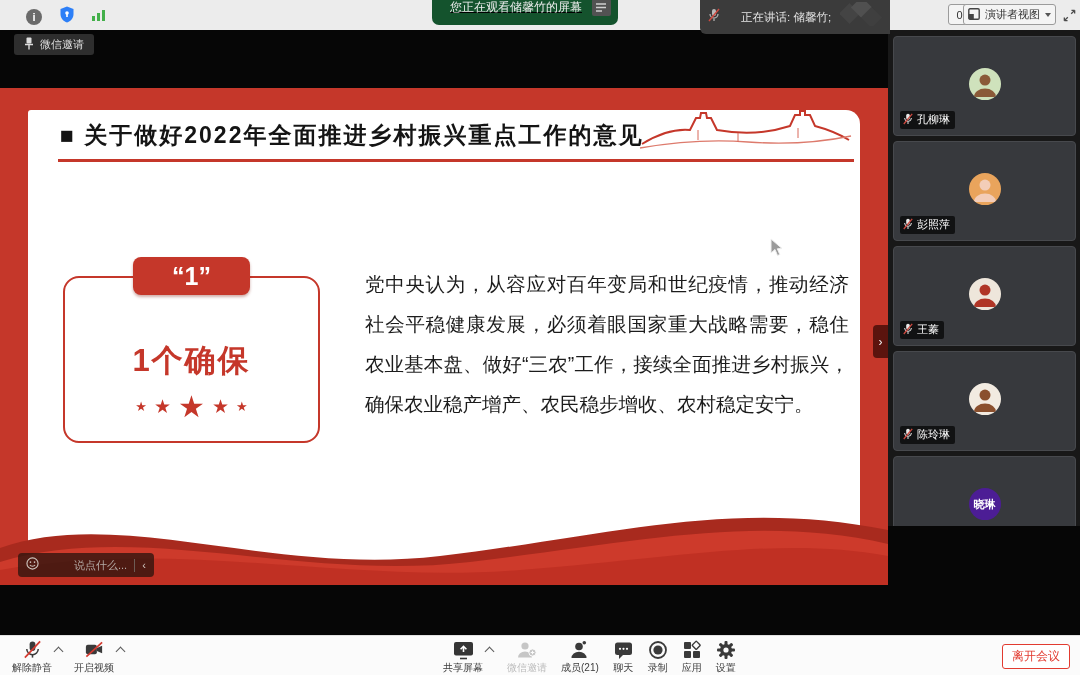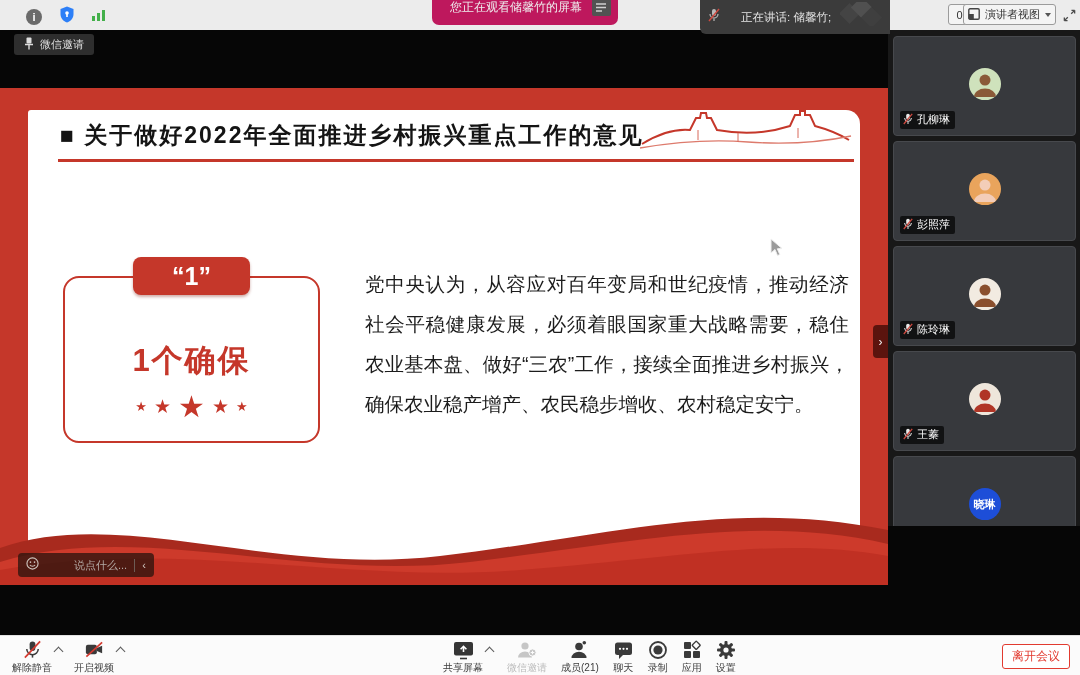--- a/index.html
+++ b/index.html
@@ -5,22 +5,22 @@
   * { margin:0; padding:0; box-sizing:border-box; }
   html,body { background:#000; }
   body { font-family:"Liberation Sans","DejaVu Sans",sans-serif; }
   .app { position:relative; width:1080px; height:675px; background:#060606; overflow:hidden; }
 
   
   .topbar { position:absolute; top:0; left:0; width:1080px; height:30px; background:#ececec; z-index:30; }
   .tb-icons { position:absolute; left:26px; top:6px; display:flex; gap:17px; align-items:center; }
   .info-ic { width:16px; height:16px; border-radius:50%; background:#6a6a6a; color:#fff; font-size:11px; font-weight:bold;
              display:flex; align-items:center; justify-content:center; }
-  .watching-pill { position:absolute; left:432px; top:0; height:25px; background:#be185d; border-radius:0 0 7px 7px;
-                   display:flex; align-items:center; gap:10px; padding:0 7px 10px 18px; }
+  .watching-pill { position:absolute; left:432px; top:0; height:25px; background:#14532d; border-radius:0 0 7px 7px;
+                   display:flex; align-items:center; gap:10px; padding:0 7px 10px 18px;text-decoration:underline; }
   .watching-pill .wp-text { color:#efefef; font-size:12px; }
   .wp-menu { width:19px; height:17px; background:#525252; border-radius:2px; display:flex; align-items:center; justify-content:center; }
   .speaking-bar { position:absolute; left:700px; top:0; width:190px; height:27px; background:#3b3b3b;
                   border-radius:0 0 0 6px; display:flex; align-items:center; gap:21px; padding:17px 8px; overflow:hidden; }
   .speaking-bar .sp-text { color:#e3e3e3; font-size:11.5px; white-space:nowrap; }
   .sp-deco { position:absolute; right:6px; top:2px; width:44px; height:24px; overflow:hidden; }
   .sp-deco i { position:absolute; display:block; background:#4a4a4a; width:15px; height:15px; transform:rotate(45deg); }
   .sp-deco i:nth-child(1){ left:2px; top:4px; background:#444; }
   .sp-deco i:nth-child(2){ left:14px; top:-2px; background:#505050; }
   .sp-deco i:nth-child(3){ left:24px; top:8px; background:#3f3f3f; }
@@ -271,63 +271,63 @@
                   <path d="M1.6,5 a3.4,3.4 0 0 0 6.8,0" stroke="#e8e8e8" stroke-width="1" fill="none"></path>
                   <path d="M5,9 v2" stroke="#e8e8e8" stroke-width="1"></path>
                   <path d="M0.8,11 L9.2,0.8" stroke="#d04a40" stroke-width="1.3"></path>
                 </svg>
         </span>
         <span class="pt-name">彭照萍</span>
       </div>
     </div>
 
     <div class="pt">
-      <div class="avatar" style="background: rgb(242, 235, 225);">
-        <svg class="avatar-person" width="30" height="30" viewBox="0 0 30 30" style="fill: rgb(138, 79, 45);">
+      <div class="avatar" style="background: rgb(238, 230, 219);">
+        <svg class="avatar-person" width="30" height="30" viewBox="0 0 30 30" style="fill: rgb(176, 53, 38);">
           <circle cx="15" cy="11" r="5.5"></circle>
                 <path d="M4,28 a11,8.5 0 0 1 22,0 Z"></path>
         </svg>
         <span class="avatar-text"></span>
       </div>
       <div class="pt-label">
         <span>
           <svg width="10" height="12" viewBox="0 0 10 12">
                   <rect x="3.2" y="0.8" width="3.6" height="6" rx="1.8" fill="#e8e8e8"></rect>
                   <path d="M1.6,5 a3.4,3.4 0 0 0 6.8,0" stroke="#e8e8e8" stroke-width="1" fill="none"></path>
                   <path d="M5,9 v2" stroke="#e8e8e8" stroke-width="1"></path>
                   <path d="M0.8,11 L9.2,0.8" stroke="#d04a40" stroke-width="1.3"></path>
                 </svg>
         </span>
-        <span class="pt-name">陈玲琳</span>
-      </div>
-    </div>
-
-    <div class="pt">
-      <div class="avatar" style="background: rgb(238, 230, 219);">
-        <svg class="avatar-person" width="30" height="30" viewBox="0 0 30 30" style="fill: rgb(176, 53, 38);">
+        <span class="pt-name">王蓁</span>
+      </div>
+    </div>
+
+    <div class="pt">
+      <div class="avatar" style="background: rgb(242, 235, 225);">
+        <svg class="avatar-person" width="30" height="30" viewBox="0 0 30 30" style="fill: rgb(138, 79, 45);">
           <circle cx="15" cy="11" r="5.5"></circle>
                 <path d="M4,28 a11,8.5 0 0 1 22,0 Z"></path>
         </svg>
         <span class="avatar-text"></span>
       </div>
       <div class="pt-label">
         <span>
           <svg width="10" height="12" viewBox="0 0 10 12">
                   <rect x="3.2" y="0.8" width="3.6" height="6" rx="1.8" fill="#e8e8e8"></rect>
                   <path d="M1.6,5 a3.4,3.4 0 0 0 6.8,0" stroke="#e8e8e8" stroke-width="1" fill="none"></path>
                   <path d="M5,9 v2" stroke="#e8e8e8" stroke-width="1"></path>
                   <path d="M0.8,11 L9.2,0.8" stroke="#d04a40" stroke-width="1.3"></path>
                 </svg>
         </span>
-        <span class="pt-name">王蓁</span>
-      </div>
-    </div>
-
-    <div class="pt">
-      <div class="avatar" style="background: #1d4ed8;">
+        <span class="pt-name">陈玲琳</span>
+      </div>
+    </div>
+
+    <div class="pt">
+      <div class="avatar" style="background: #4c1d95;">
 
         <span class="avatar-text">晓琳</span>
       </div>
       <div class="pt-label">
         <span>
           <svg width="10" height="12" viewBox="0 0 10 12">
                   <rect x="3.2" y="0.8" width="3.6" height="6" rx="1.8" fill="#e8e8e8"></rect>
                   <path d="M1.6,5 a3.4,3.4 0 0 0 6.8,0" stroke="#e8e8e8" stroke-width="1" fill="none"></path>
                   <path d="M5,9 v2" stroke="#e8e8e8" stroke-width="1"></path>
                   <path d="M0.8,11 L9.2,0.8" stroke="#d04a40" stroke-width="1.3"></path>

